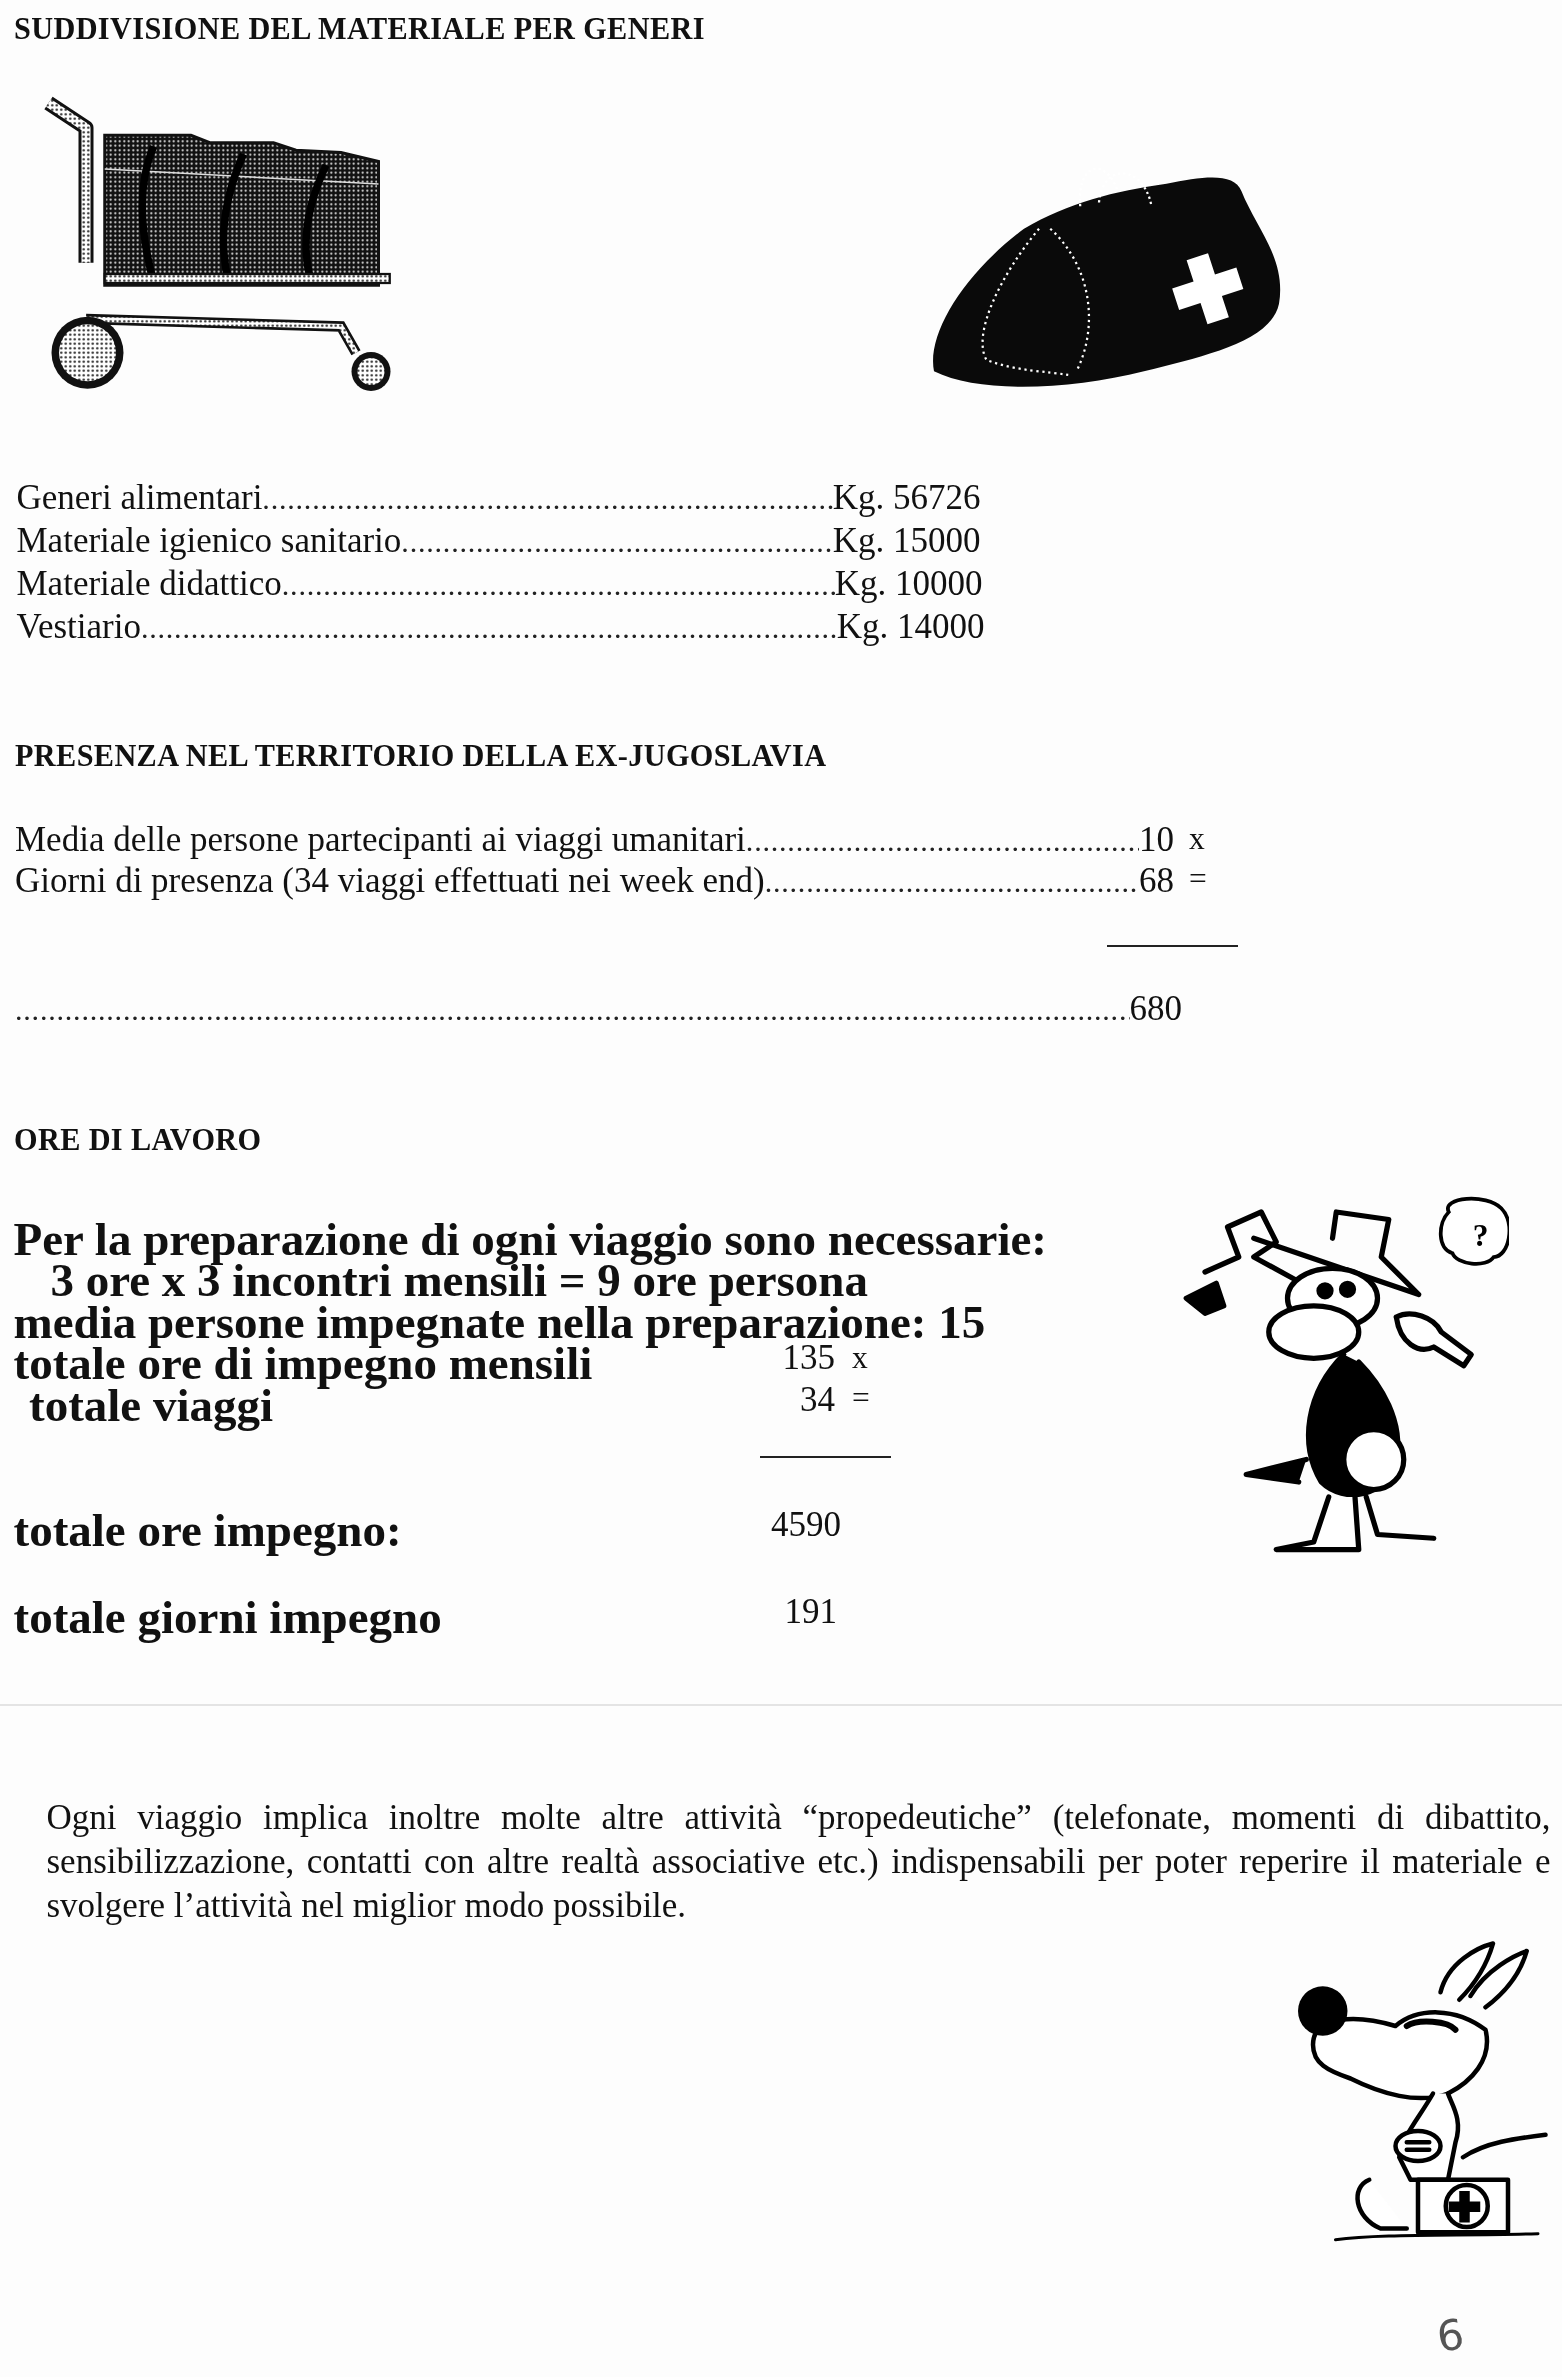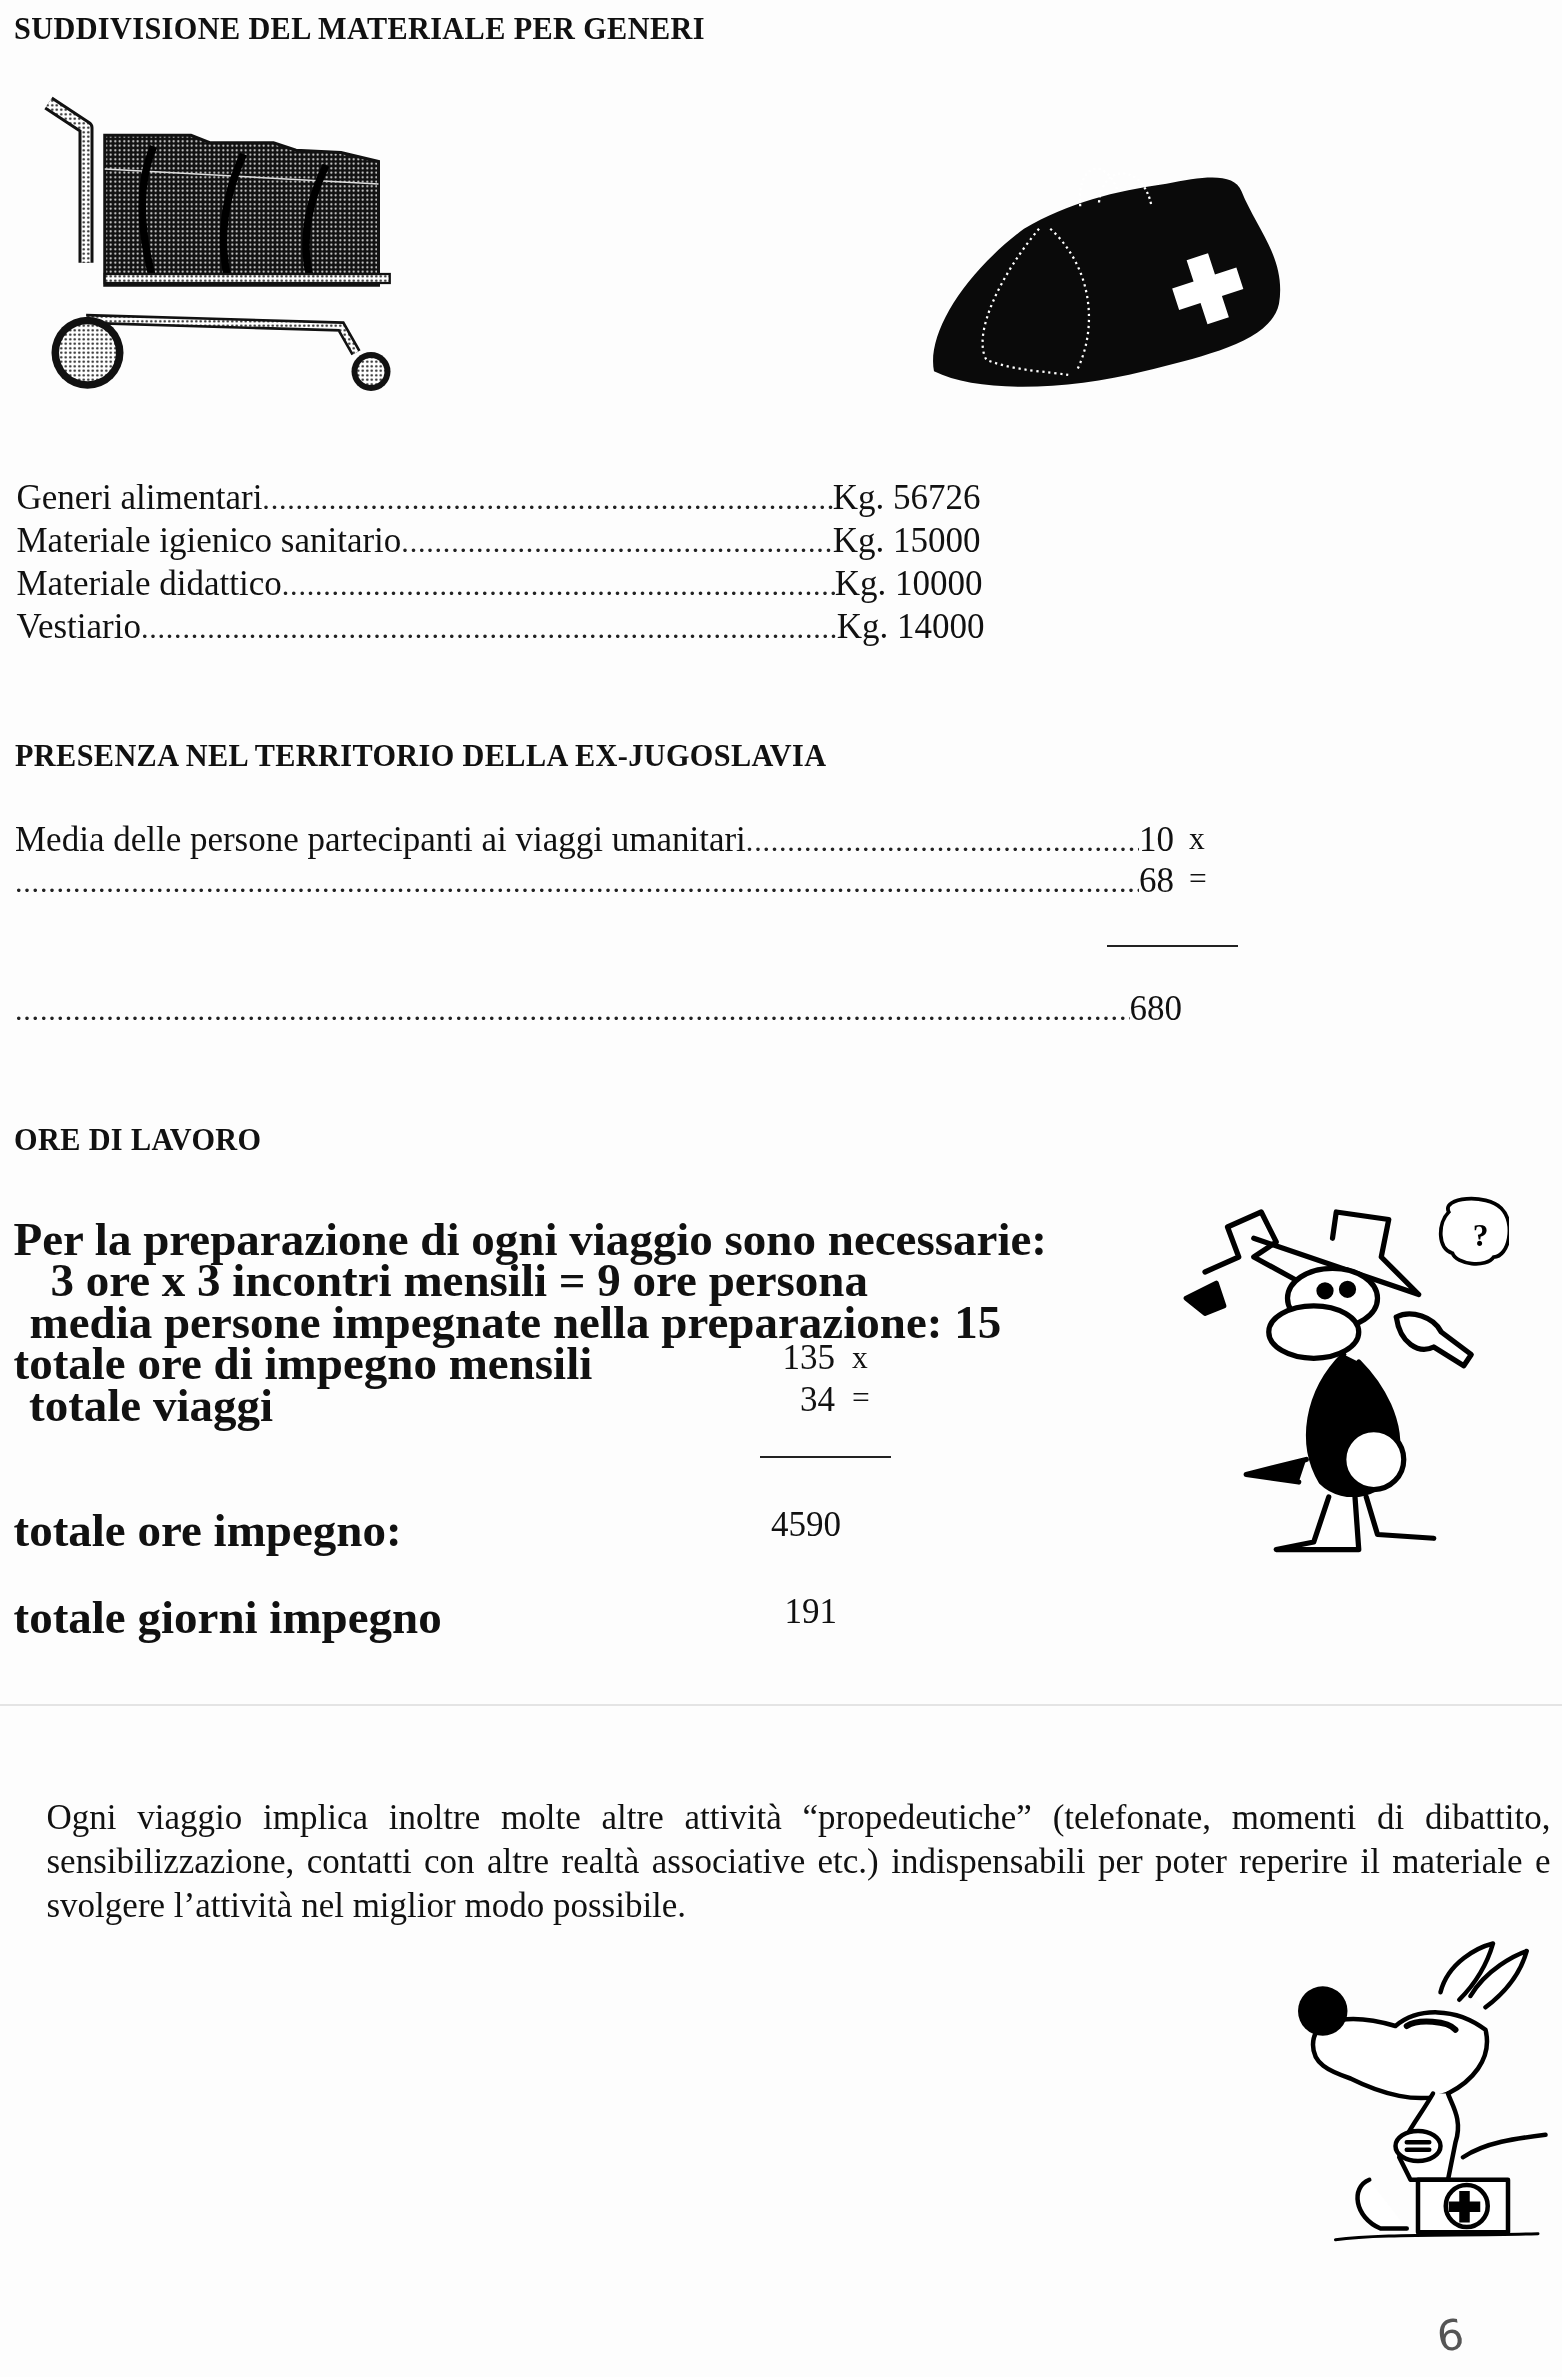--- a/index.html
+++ b/index.html
@@ -96,35 +96,36 @@
 
 <div class="abs heading" style="left:15px; top:738px;">PRESENZA NEL TERRITORIO DELLA EX-JUGOSLAVIA</div>
 
 <div class="abs dotrow" style="left:15px; top:822px; width:1159px;">
   <span class="lbl">Media delle persone partecipanti ai viaggi umanitari</span>
   <span class="dots"></span>
   <span class="val">10</span>
 </div>
 <div class="op" style="left:1189px; top:823px;">x</div>
 <div class="abs dotrow" style="left:15px; top:863px; width:1159px;">
+  <span class="lbl">Giorni di presenza (34 viaggi effettuati nei week end)</span>
   <span class="dots"></span>
   <span class="val">68</span>
 </div>
 <div class="op" style="left:1189px; top:863px;">=</div>
 <div class="rule" style="left:1107px; top:945px; width:131px;"></div>
 <div class="abs dotrow" style="left:15px; top:991px; width:1167px;">
   <span class="dots"></span>
   <span class="val">680</span>
 </div>
 
 <div class="abs heading" style="left:13.5px; top:1122px;">ORE DI LAVORO</div>
 
 <div class="abs txt" style="left:13.5px; top:1216px;">Per la preparazione di ogni viaggio sono necessarie:</div>
 <div class="abs txt" style="left:13.5px; top:1257px;margin-left:37px;">3 ore x 3 incontri mensili = 9 ore persona</div>
-<div class="abs txt" style="left:13.5px; top:1299px;margin-left:16px;">media persone impegnate nella preparazione: 15</div>
+<div class="abs txt" style="left:13.5px; top:1299px;">media persone impegnate nella preparazione: 15</div>
 
 <div class="abs txt" style="left:13.5px; top:1340px;">totale ore di impegno mensili</div>
 <div class="num" style="left:773px; top:1340px; width:62px;">135</div>
 <div class="op" style="left:852px; top:1342px;">x</div>
 <div class="abs txt" style="left:29px; top:1382px;text-align:right;">totale viaggi</div>
 <div class="num" style="left:773px; top:1382px; width:62px;">34</div>
 <div class="op" style="left:852px; top:1382px;">=</div>
 <div class="rule" style="left:760px; top:1456px; width:131px;"></div>
 
 <div class="abs txt" style="left:13.5px; top:1507px;">totale ore impegno:</div>

